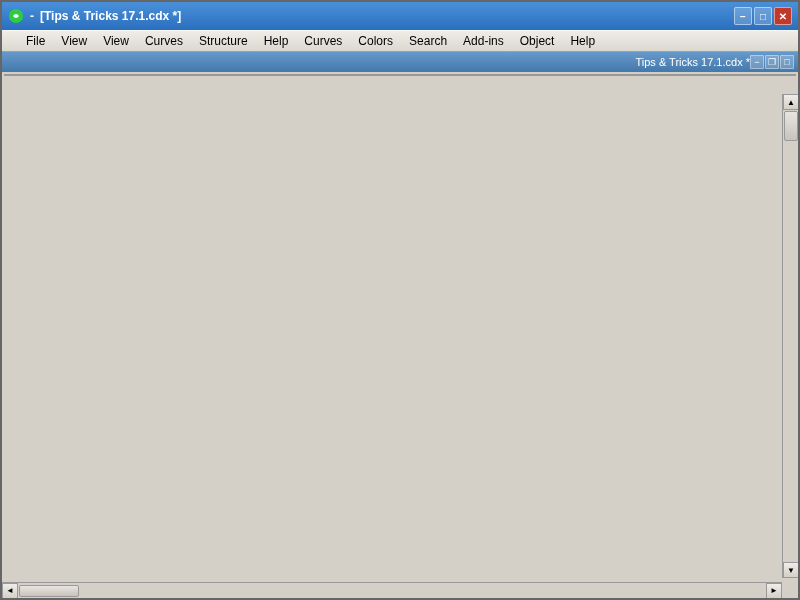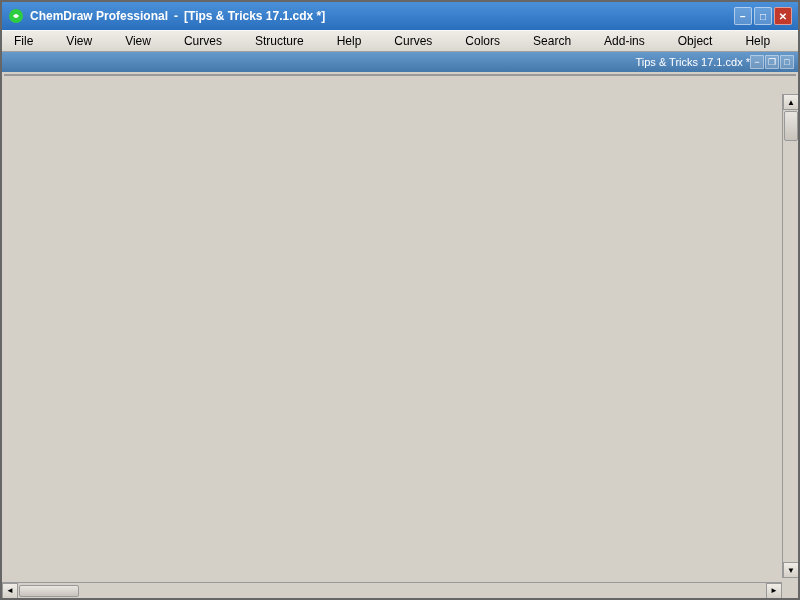--- a/index.html
+++ b/index.html
@@ -56,24 +56,23 @@
     .title-btn.minimize, .title-btn.maximize {
       background: rgba(255,255,255,0.2);
     }
 
     
     .menu-bar {
       background: linear-gradient(to bottom, #f0ede8 0%, #dbd8d0 100%);
       height: 22px;
       display: flex;
       align-items: center;
-      padding: 0 4px;
+      padding: 0 16px;
       border-bottom: 1px solid #a0a0a0;
       border-top: 1px solid rgba(255,255,255,0.8);
-      gap: 17px;
     }
     .menu-item {
       padding: 2px 8px;
       font-size: 12px;
       color: #000;
       cursor: pointer;
       border-radius: 2px;
     }
 
     
@@ -227,21 +226,20 @@
 
 <div class="outer-wrapper">
 
   <div class="title-bar">
     <div class="title-bar-left">
 
       <svg class="title-icon" viewBox="0 0 16 16">
         <circle cx="8" cy="8" r="7" fill="#2ecc40"></circle>
         <path d="M5 8 Q8 4 11 8 Q8 12 5 8Z" fill="white"></path>
       </svg>
-      <span>ChemDraw Professional</span>
       <span> - </span>
       <span>[Tips &amp; Tricks 17.1.cdx *]</span>
     </div>
     <div class="title-controls">
       <div class="title-btn minimize">−</div>
       <div class="title-btn maximize">□</div>
       <div class="title-btn close">✕</div>
     </div>
   </div>
 

